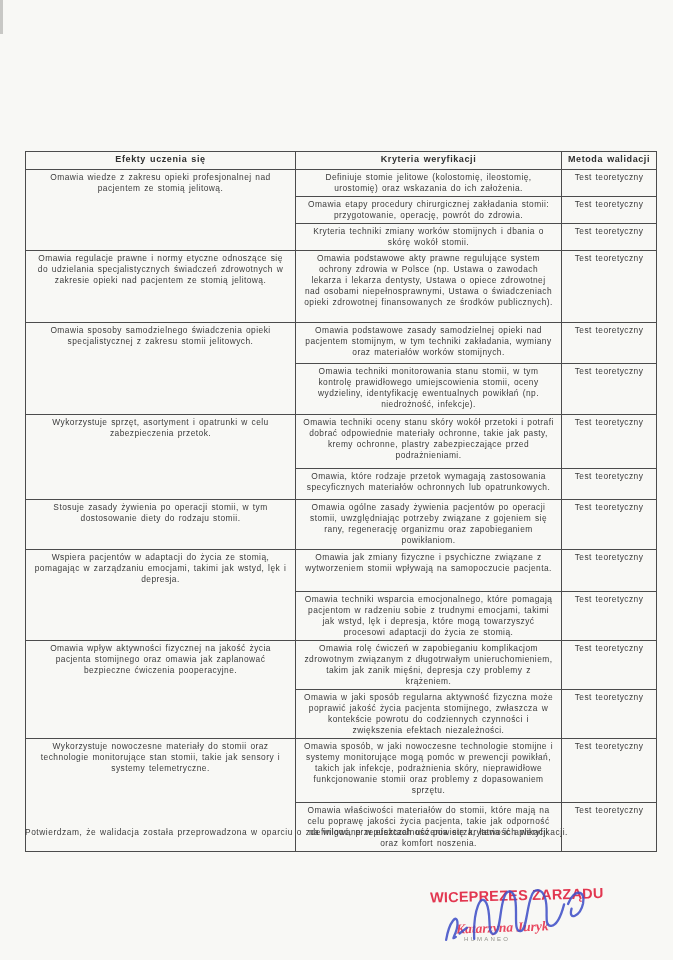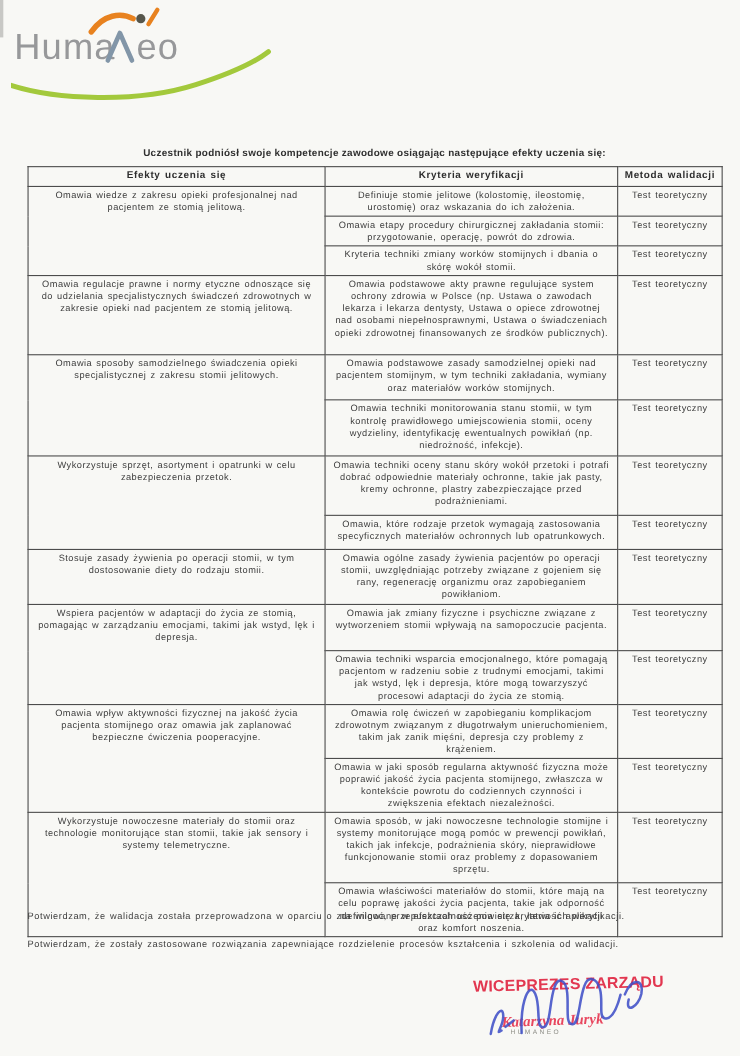--- a/index.html
+++ b/index.html
@@ -73,40 +73,21 @@
   }
   .handwriting{position:absolute;left:8px;top:-4px;transform:rotate(-6deg);}
 </style>
 </head>
 <body>
 
 <div class="page">
 
   <div class="scan-edge"></div>
 
-  <div class="logo">
-    <svg width="245" height="100" viewBox="0 0 245 100">
 
-      <path d="M -2 72 C 40 86 115 89 168 72 C 196 63 220 53 234 42" fill="none" stroke="#a3c93c" stroke-width="4.6" stroke-linecap="round"></path>
-
-      <text x="3" y="49" font-family="Liberation Sans, sans-serif" font-size="33" fill="#97989a" letter-spacing="1">Huma</text>
-
-      <path d="M 88 50 L 99 25 L 110 50" fill="none" stroke="#8296a8" stroke-width="4.2" stroke-linecap="round" stroke-linejoin="round"></path>
-
-      <text x="114" y="49" font-family="Liberation Sans, sans-serif" font-size="33" fill="#97989a" letter-spacing="1">eo</text>
-
-      <g>
-        <path d="M 73 24 C 84 8 100 6 111 12" fill="none" stroke="#e8821f" stroke-width="5" stroke-linecap="round"></path>
-        <circle cx="118" cy="12" r="4.2" fill="#56564b"></circle>
-        <path d="M 125 17 L 133 4" fill="none" stroke="#e8821f" stroke-width="4" stroke-linecap="round"></path>
-      </g>
-    </svg>
-  </div>
-
-  <div class="doc-title">Uczestnik podniósł swoje kompetencje zawodowe osiągając następujące efekty uczenia się:</div>
 
   <table class="outcomes">
     <colgroup>
         <col class="c1">
         <col class="c2">
         <col class="c3">
       </colgroup>
     <thead>
       <tr>
         <th>Efekty uczenia się</th>
@@ -180,21 +161,20 @@
           <td>Test teoretyczny</td>
         </tr>
         <tr>
           <td style="height: 43px;">Omawia właściwości materiałów do stomii, które mają na celu poprawę jakości życia pacjenta, takie jak odporność na wilgoć, przepuszczalność powietrza, łatwość aplikacji oraz komfort noszenia.</td>
           <td>Test teoretyczny</td>
         </tr>
       </tbody>
   </table>
 
   <p class="confirm l1">Potwierdzam, że walidacja została przeprowadzona w oparciu o zdefiniowane w efektach uczenia się kryteria ich weryfikacji.</p>
-  <p class="confirm l2">Potwierdzam, że zostały zastosowane rozwiązania zapewniające rozdzielenie procesów kształcenia i szkolenia od walidacji.</p>
 
   <div class="signature">
     <div class="stamp-role">WICEPREZES ZARZĄDU</div>
     <div class="stamp-name">Katarzyna Juryk</div>
     <div class="stamp-company">HUMANEO</div>
     <svg class="handwriting" width="185" height="75" viewBox="0 0 185 75">
       <g fill="none" stroke="#4050c8" stroke-width="2.3" stroke-linecap="round" opacity="0.88">
         <path d="M 16 54 C 21 36 30 28 29 39 C 28 49 19 56 26 52"></path>
         <path d="M 30 49 L 38 44"></path>
         <path d="M 44 56 C 46 26 56 10 60 22 C 64 34 57 53 64 53 C 71 53 72 30 78 18 C 82 9 89 11 89 24 C 89 38 84 53 91 53 C 97 53 99 32 105 20 C 109 11 117 12 119 24 C 121 36 114 51 122 51 C 129 51 134 39 137 31"></path>

